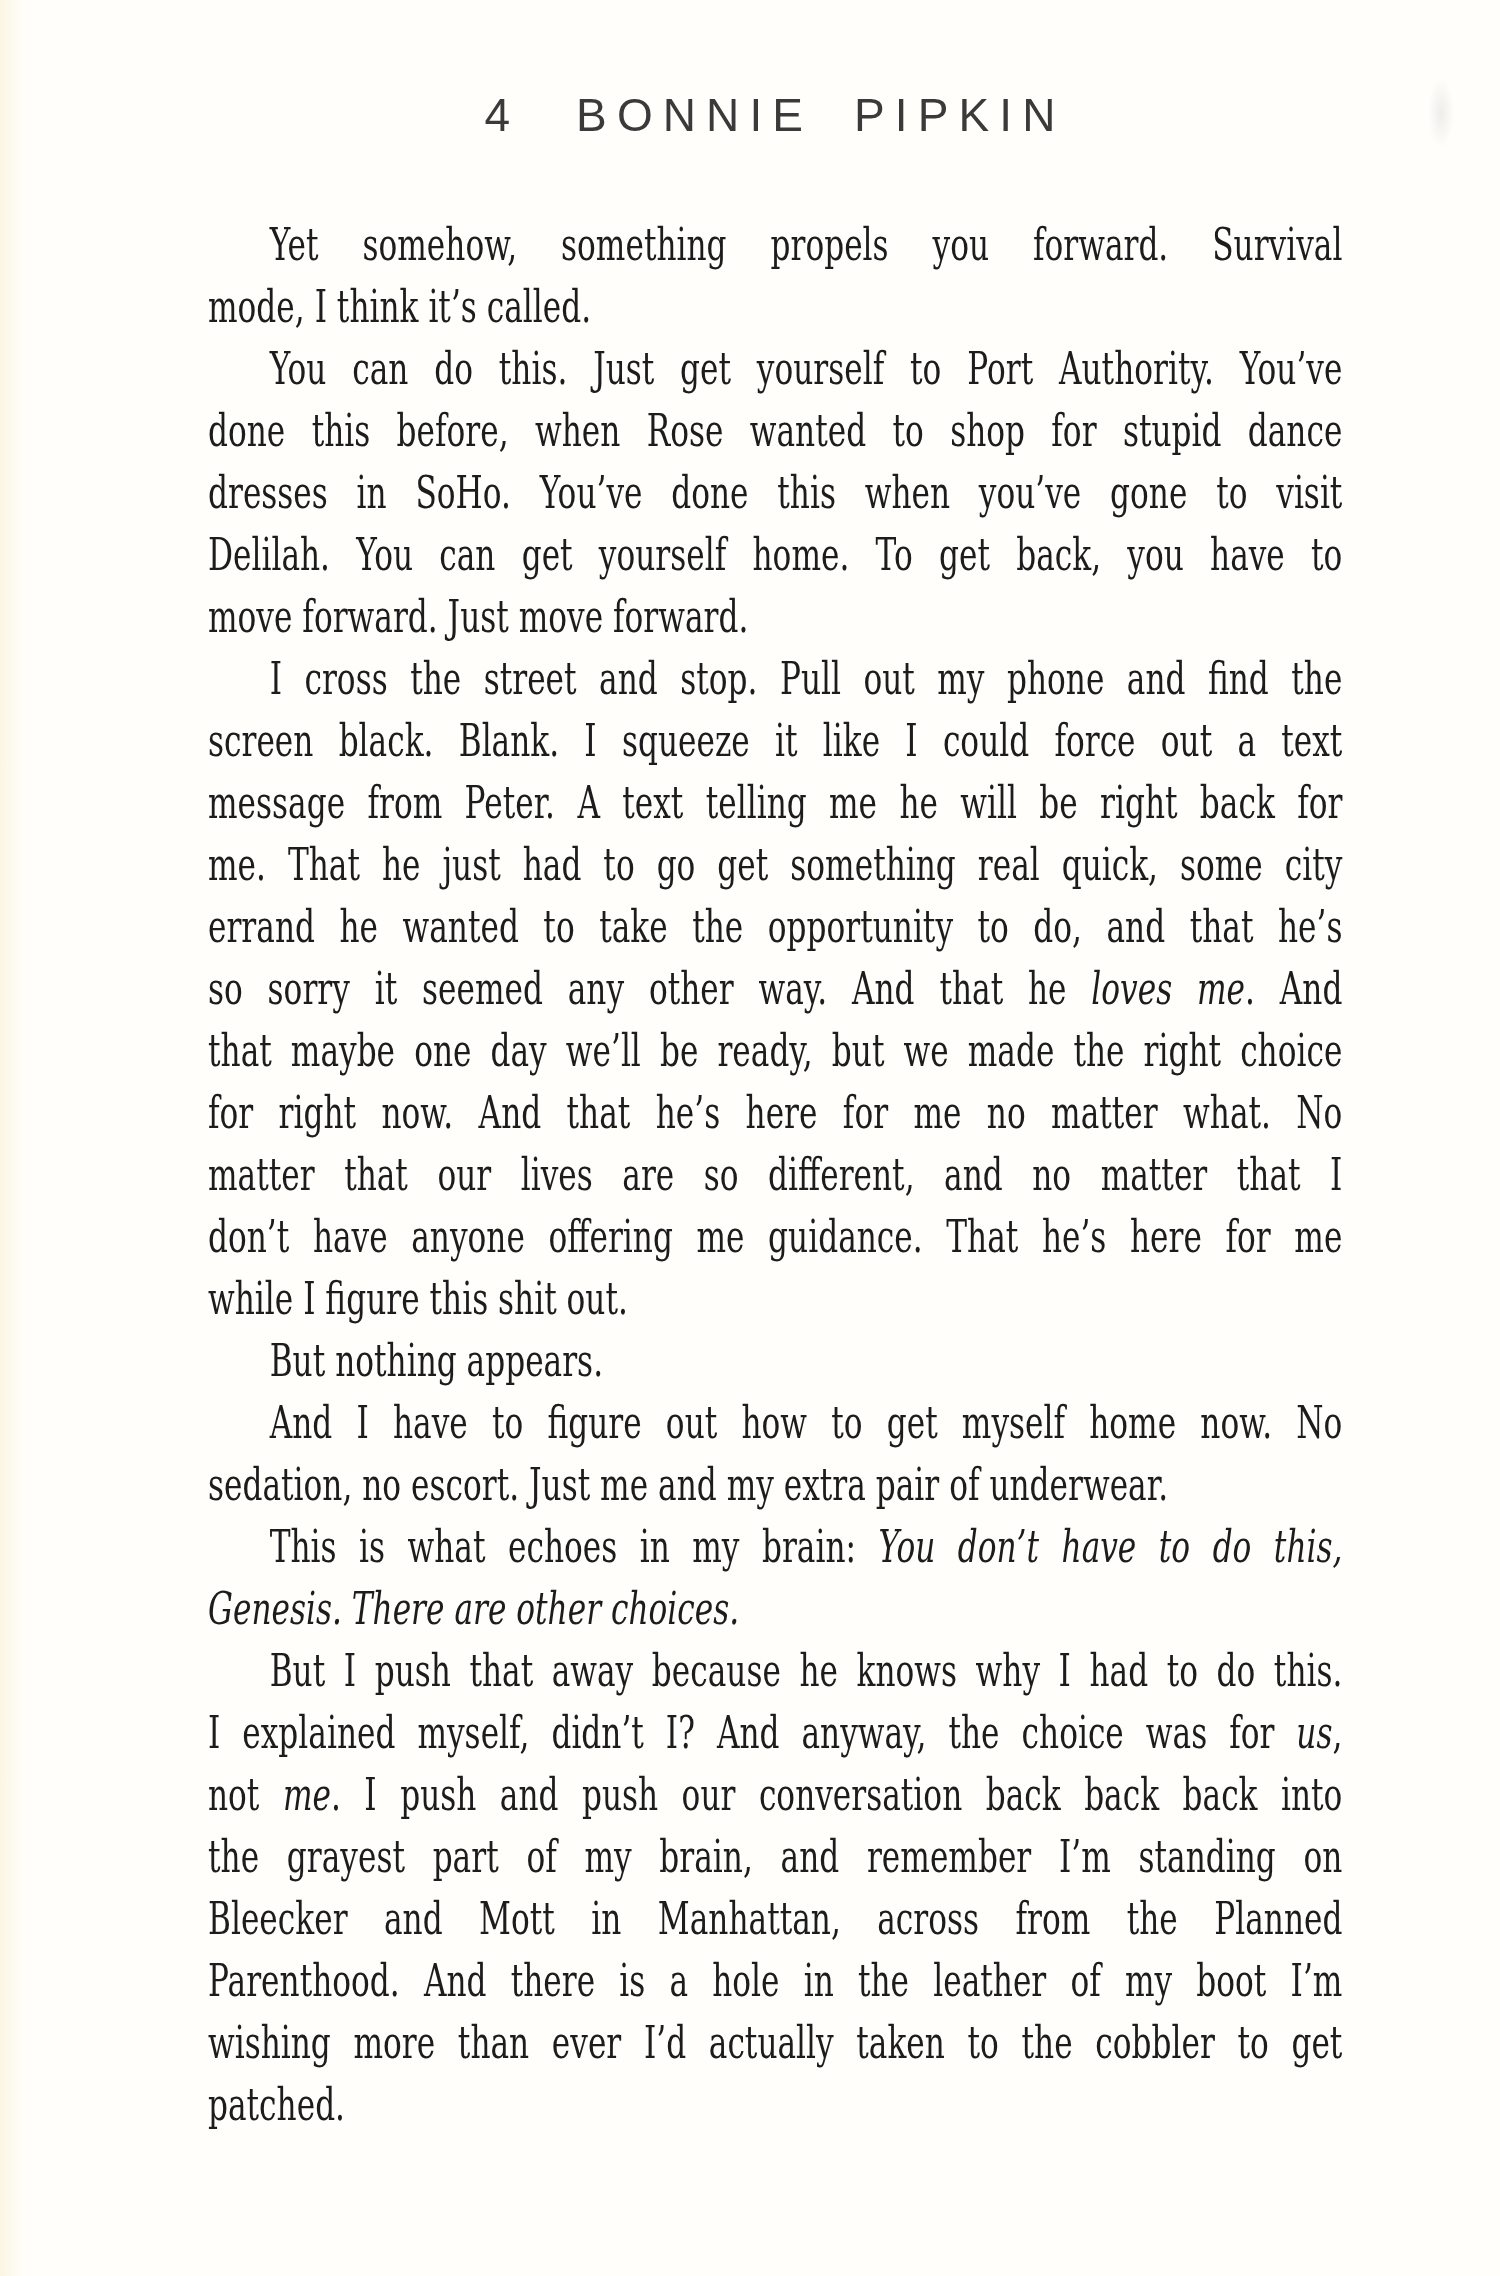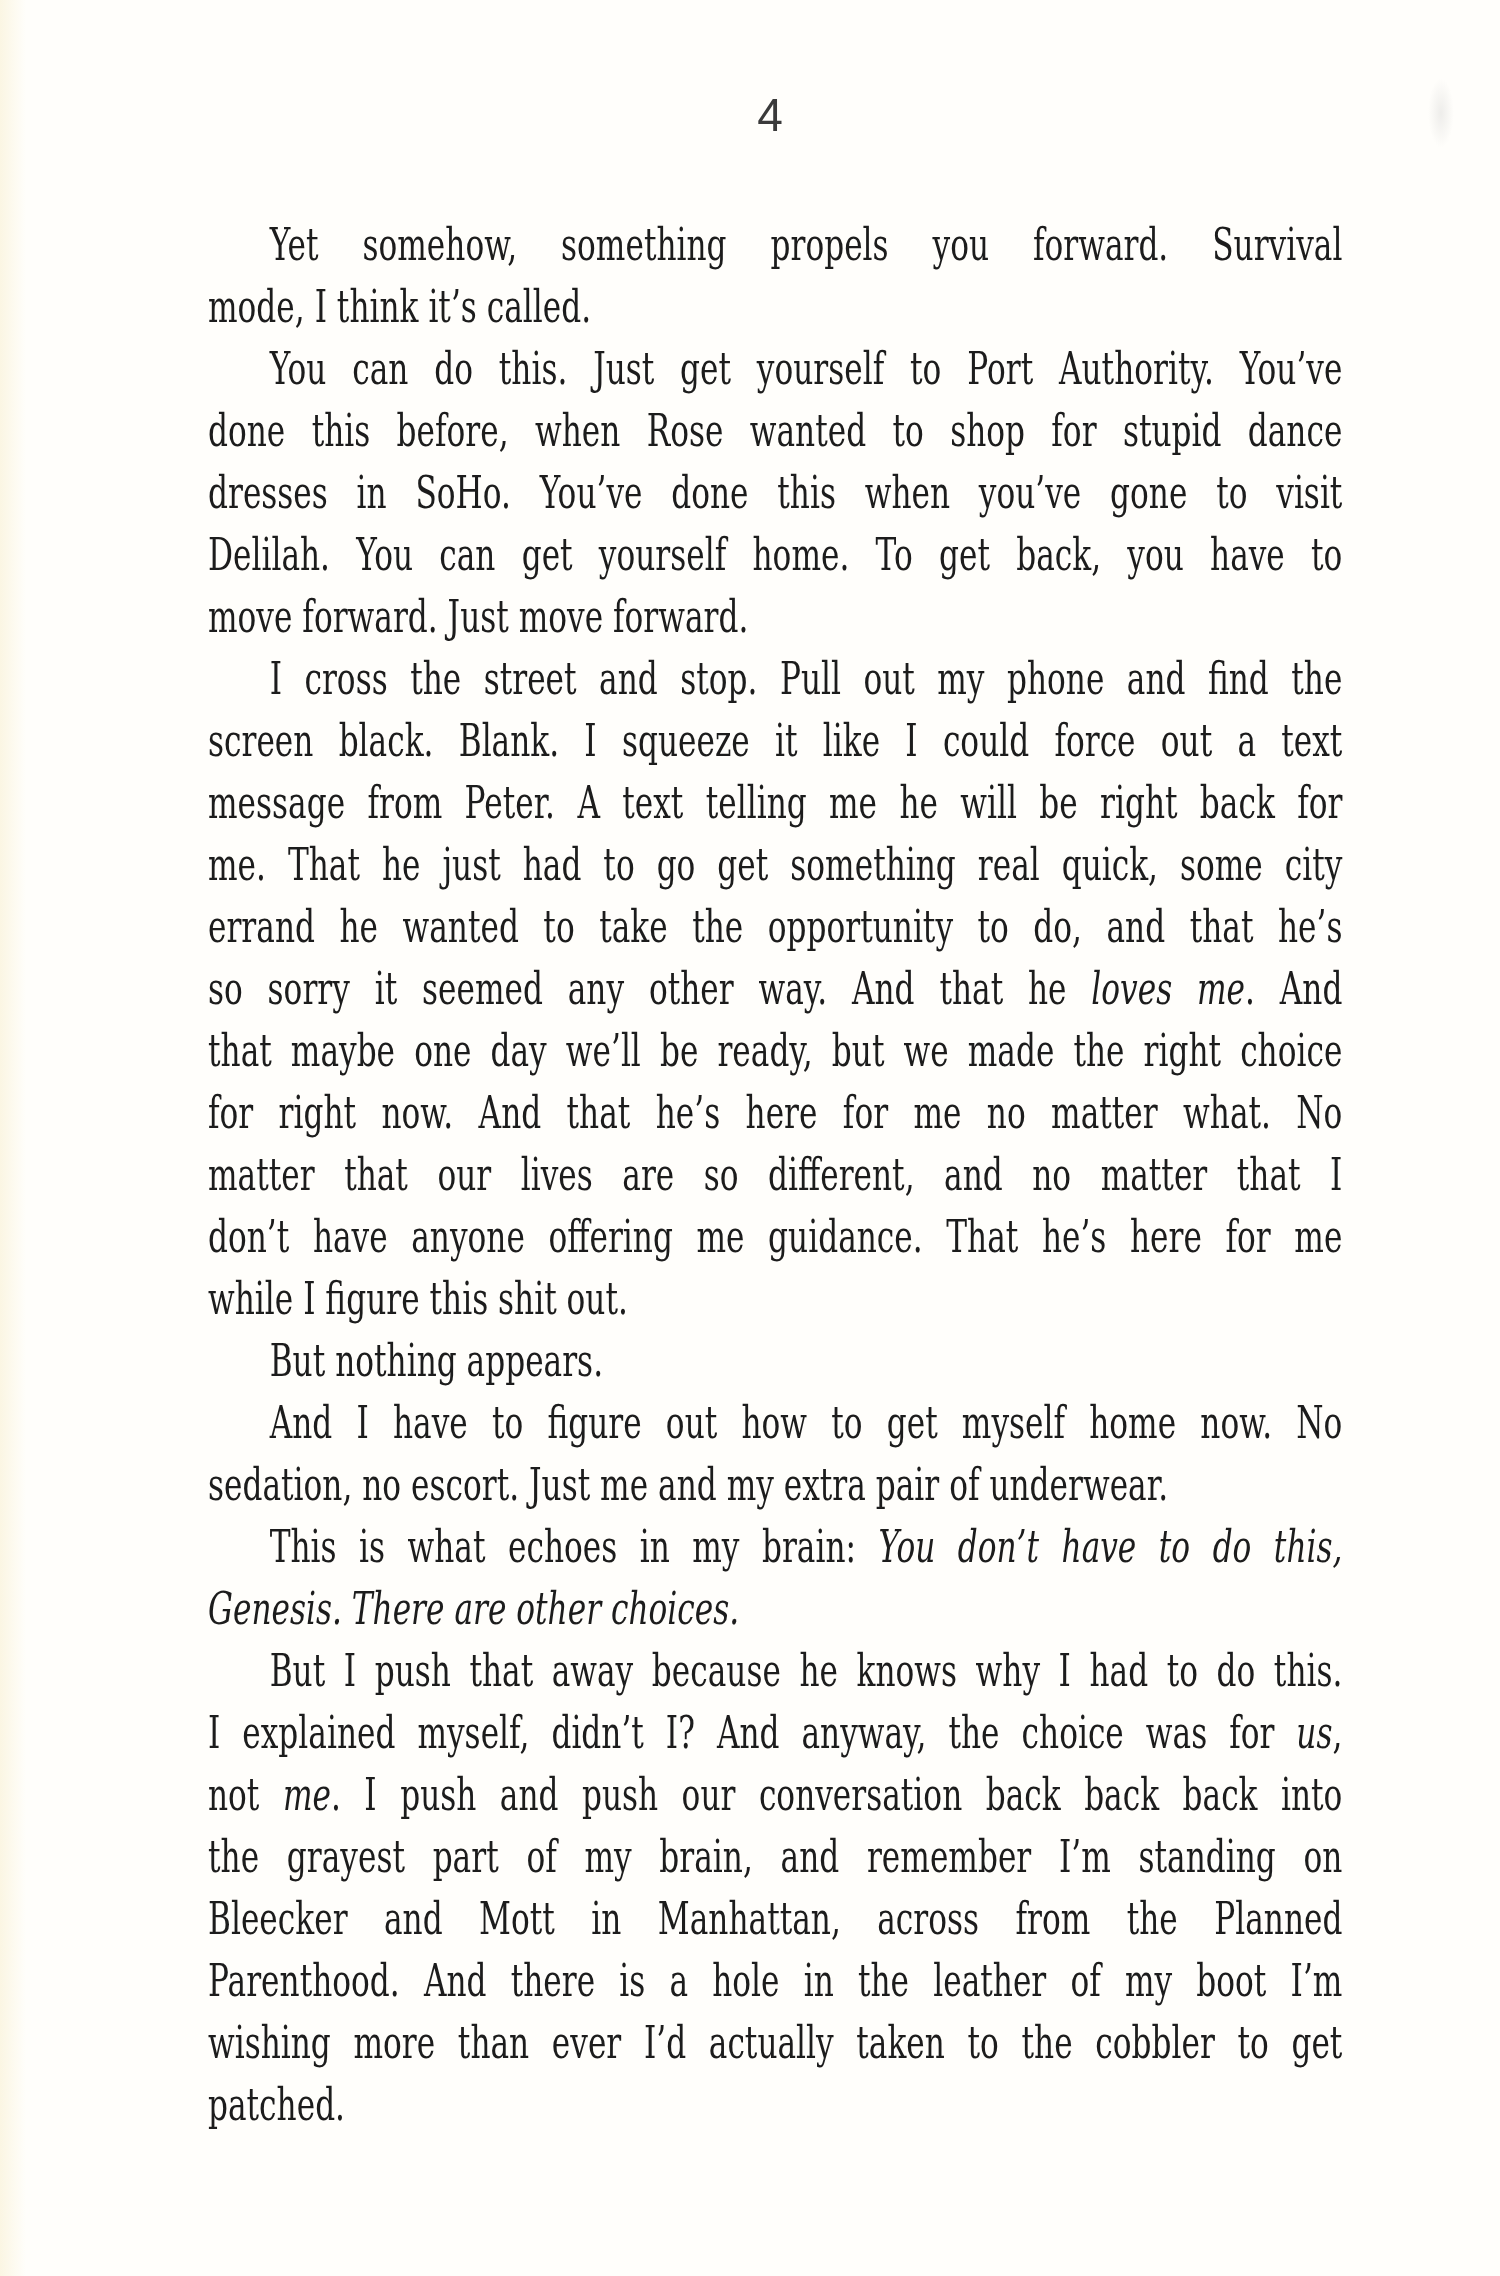--- a/index.html
+++ b/index.html
@@ -67,20 +67,21 @@
   .it { font-style: italic; }
 </style>
 </head>
 <body>
 
 <div class="edge-tint"></div>
 <div class="scan-smudge"></div>
 
 <div class="running-head">
   <span>4</span>
+  <span class="author">BONNIE PIPKIN</span>
 </div>
 
 <div class="body-text">
     <div class="line indent"><span>Yet somehow, something propels you forward. Survival</span></div>
     <div class="line para-end"><span>mode, I think it’s called.</span></div>
     <div class="line indent"><span>You can do this. Just get yourself to Port Authority. You’ve</span></div>
     <div class="line"><span>done this before, when Rose wanted to shop for stupid dance</span></div>
     <div class="line"><span>dresses in SoHo. You’ve done this when you’ve gone to visit</span></div>
     <div class="line"><span>Delilah. You can get yourself home. To get back, you have to</span></div>
     <div class="line para-end"><span>move forward. Just move forward.</span></div>

